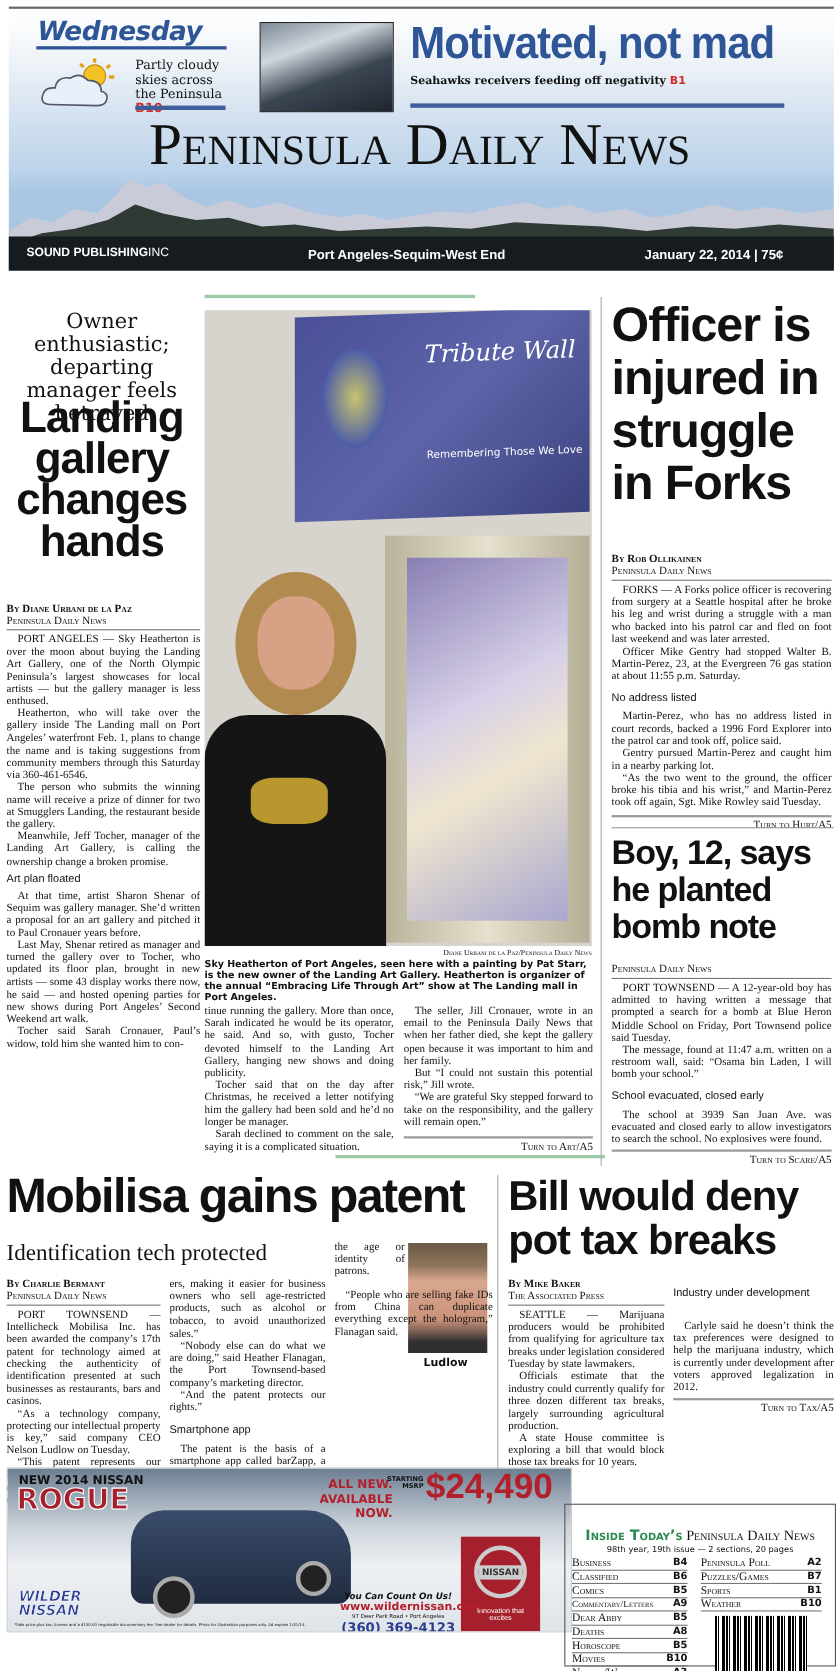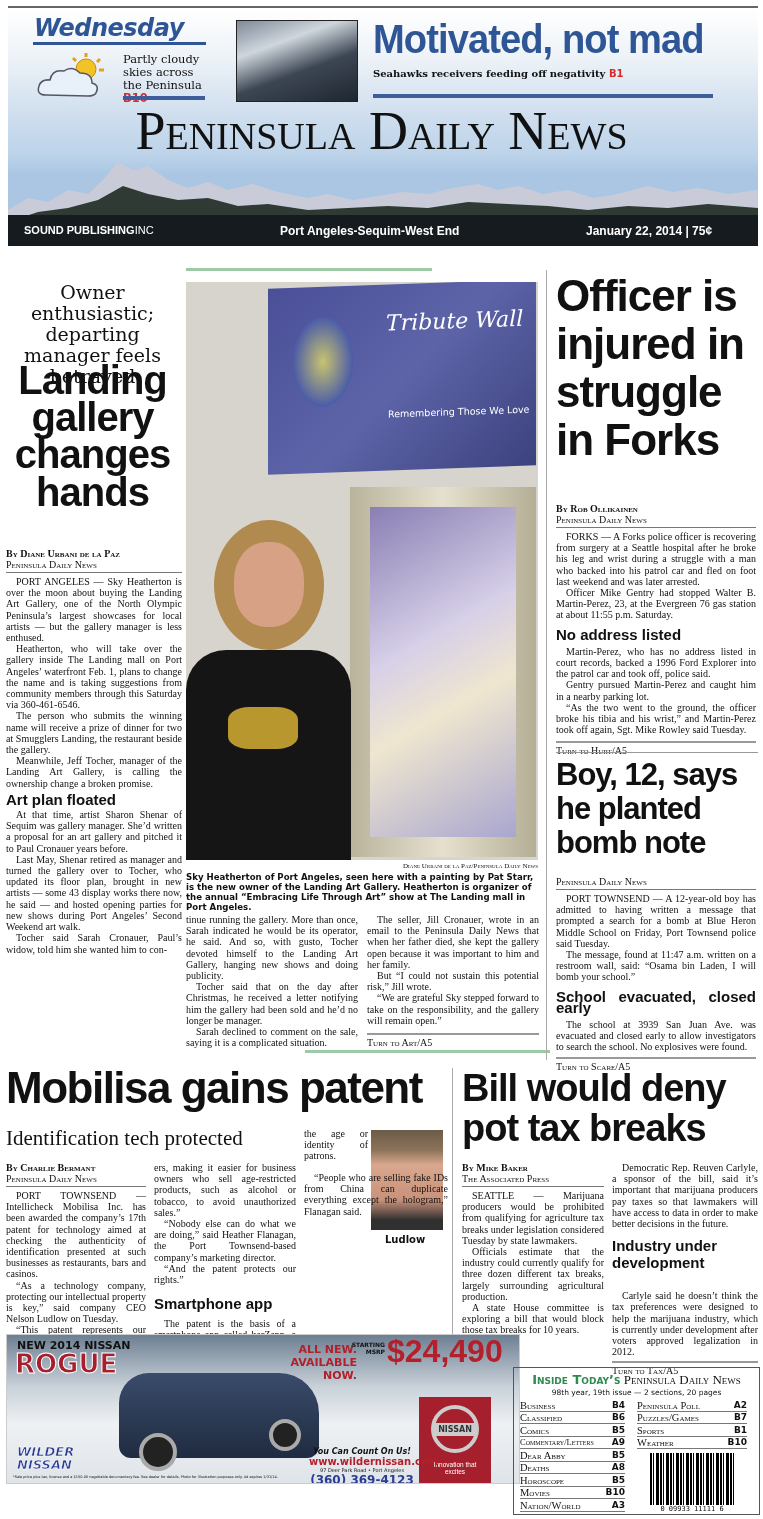--- a/index.html
+++ b/index.html
@@ -20,27 +20,27 @@
 .mountains{left:8px;top:150px;width:750px;height:96px}
 .strip{left:8px;top:215px;width:750px;height:31px;background:#151b1f;color:#fff;font-family:"Liberation Sans",sans-serif;font-weight:bold;font-size:12px}
 .strip span{position:absolute;top:9px}
 .green-rule{height:3px;background:#9cc9a6}
 .deck{font-family:"DejaVu Serif",serif;font-size:19px;line-height:21px;text-align:center}
 .big{font-family:"Liberation Sans",sans-serif;font-weight:bold;letter-spacing:-1px;line-height:0.93}
 .byline{font-family:"Liberation Serif",serif;font-variant:small-caps;font-weight:bold;font-size:10px;line-height:11px}
 .org{font-family:"Liberation Serif",serif;font-variant:small-caps;font-size:10px;line-height:11px;border-bottom:1px solid #777;padding-bottom:2px}
 .body{font-family:"Liberation Serif",serif;font-size:10px;line-height:11.2px;text-align:justify}
 .body p{text-indent:10px}
-.sub{font-family:"Liberation Sans",sans-serif;font-weight:bold;font-size:15px;margin:5px 0 4px}
-.turn{font-family:"Liberation Serif",serif;font-variant:small-caps;font-size:10px;text-align:left;border-top:2px solid #999;padding-top:2px}
+.sub{font-family:"Liberation Sans",sans-serif;font-weight:normal;font-size:10px;margin:5px 0 4px}
+.turn{font-family:"Liberation Serif",serif;font-variant:small-caps;font-size:10px;text-align:right;border-top:2px solid #999;padding-top:2px}
 .vline{width:1px;background:#aaa}
 .caption{font-family:"DejaVu Sans",sans-serif;font-weight:bold;font-size:8.6px;line-height:10px}
 .credit{font-family:"Liberation Serif",serif;font-variant:small-caps;font-size:7px;text-align:right}
 .ad{left:6px;top:1334px;width:514px;height:150px;background:linear-gradient(#6d7f93,#c9d1d9 35%,#eef1f4 60%,#dfe4e9);overflow:hidden;border:1px solid #ccc}
-.index{left:513px;top:1367px;width:247px;height:148px;border:1px solid #555;padding:4px 6px}
+.index{left:513px;top:1367px;width:247px;height:148px;border:1px solid #555;padding:20px 6px}
 .idx-head{text-align:center;font-family:"Liberation Serif",serif;font-variant:small-caps;font-size:13px}
 .idx-head b{color:#2e8a50;font-family:"DejaVu Sans",sans-serif}
 .idx-sub{text-align:center;font-family:"DejaVu Sans",sans-serif;font-size:7.5px;margin-bottom:2px}
 .idx-row{display:flex;justify-content:space-between;font-family:"Liberation Serif",serif;font-variant:small-caps;font-size:10.5px;border-bottom:1px solid #777;line-height:11px;padding-top:0.5px}
 .idx-row span:last-child{font-family:"DejaVu Sans",sans-serif;font-weight:bold;font-size:9px}
 </style>
 </head>
 <body>
 
 <div class="abs masthead">
@@ -195,23 +195,20 @@
 <div class="abs" style="left:462px;top:1162px;width:142px">
   <div class="byline">By Mike Baker</div>
   <div class="org">The Associated Press</div>
   <div class="body" style="margin-top:3px">
       <p>SEATTLE — Marijuana producers would be prohibited from qualifying for agriculture tax breaks under legislation considered Tuesday by state lawmakers.</p>
       <p>Officials estimate that the industry could currently qualify for three dozen different tax breaks, largely surrounding agricultural production.</p>
       <p>A state House committee is exploring a bill that would block those tax breaks for 10 years.</p>
     </div>
 </div>
 <div class="abs" style="left:612px;top:1162px;width:146px">
-  <div class="body">
-      <p>Democratic Rep. Reuven Carlyle, a sponsor of the bill, said it’s important that marijuana producers pay taxes so that lawmakers will have access to data in order to make better decisions in the future.</p>
-    </div>
   <div class="sub" style="margin:8px 0 19px">Industry under development</div>
   <div class="body">
       <p>Carlyle said he doesn’t think the tax preferences were designed to help the marijuana industry, which is currently under development after voters approved legalization in 2012.</p>
     </div>
   <div class="turn" style="margin-top:4px">Turn to Tax/A5</div>
 </div>
 
 <div class="abs ad">
   <div class="abs" style="left:10px;top:4px;font-family:'DejaVu Sans',sans-serif;font-weight:bold;font-size:11px">NEW 2014 NISSAN</div>
   <div class="abs" style="left:8px;top:14px;font-family:'DejaVu Sans',sans-serif;font-weight:bold;font-size:26px;color:#a5202c;-webkit-text-stroke:1px #fff">ROGUE</div>

